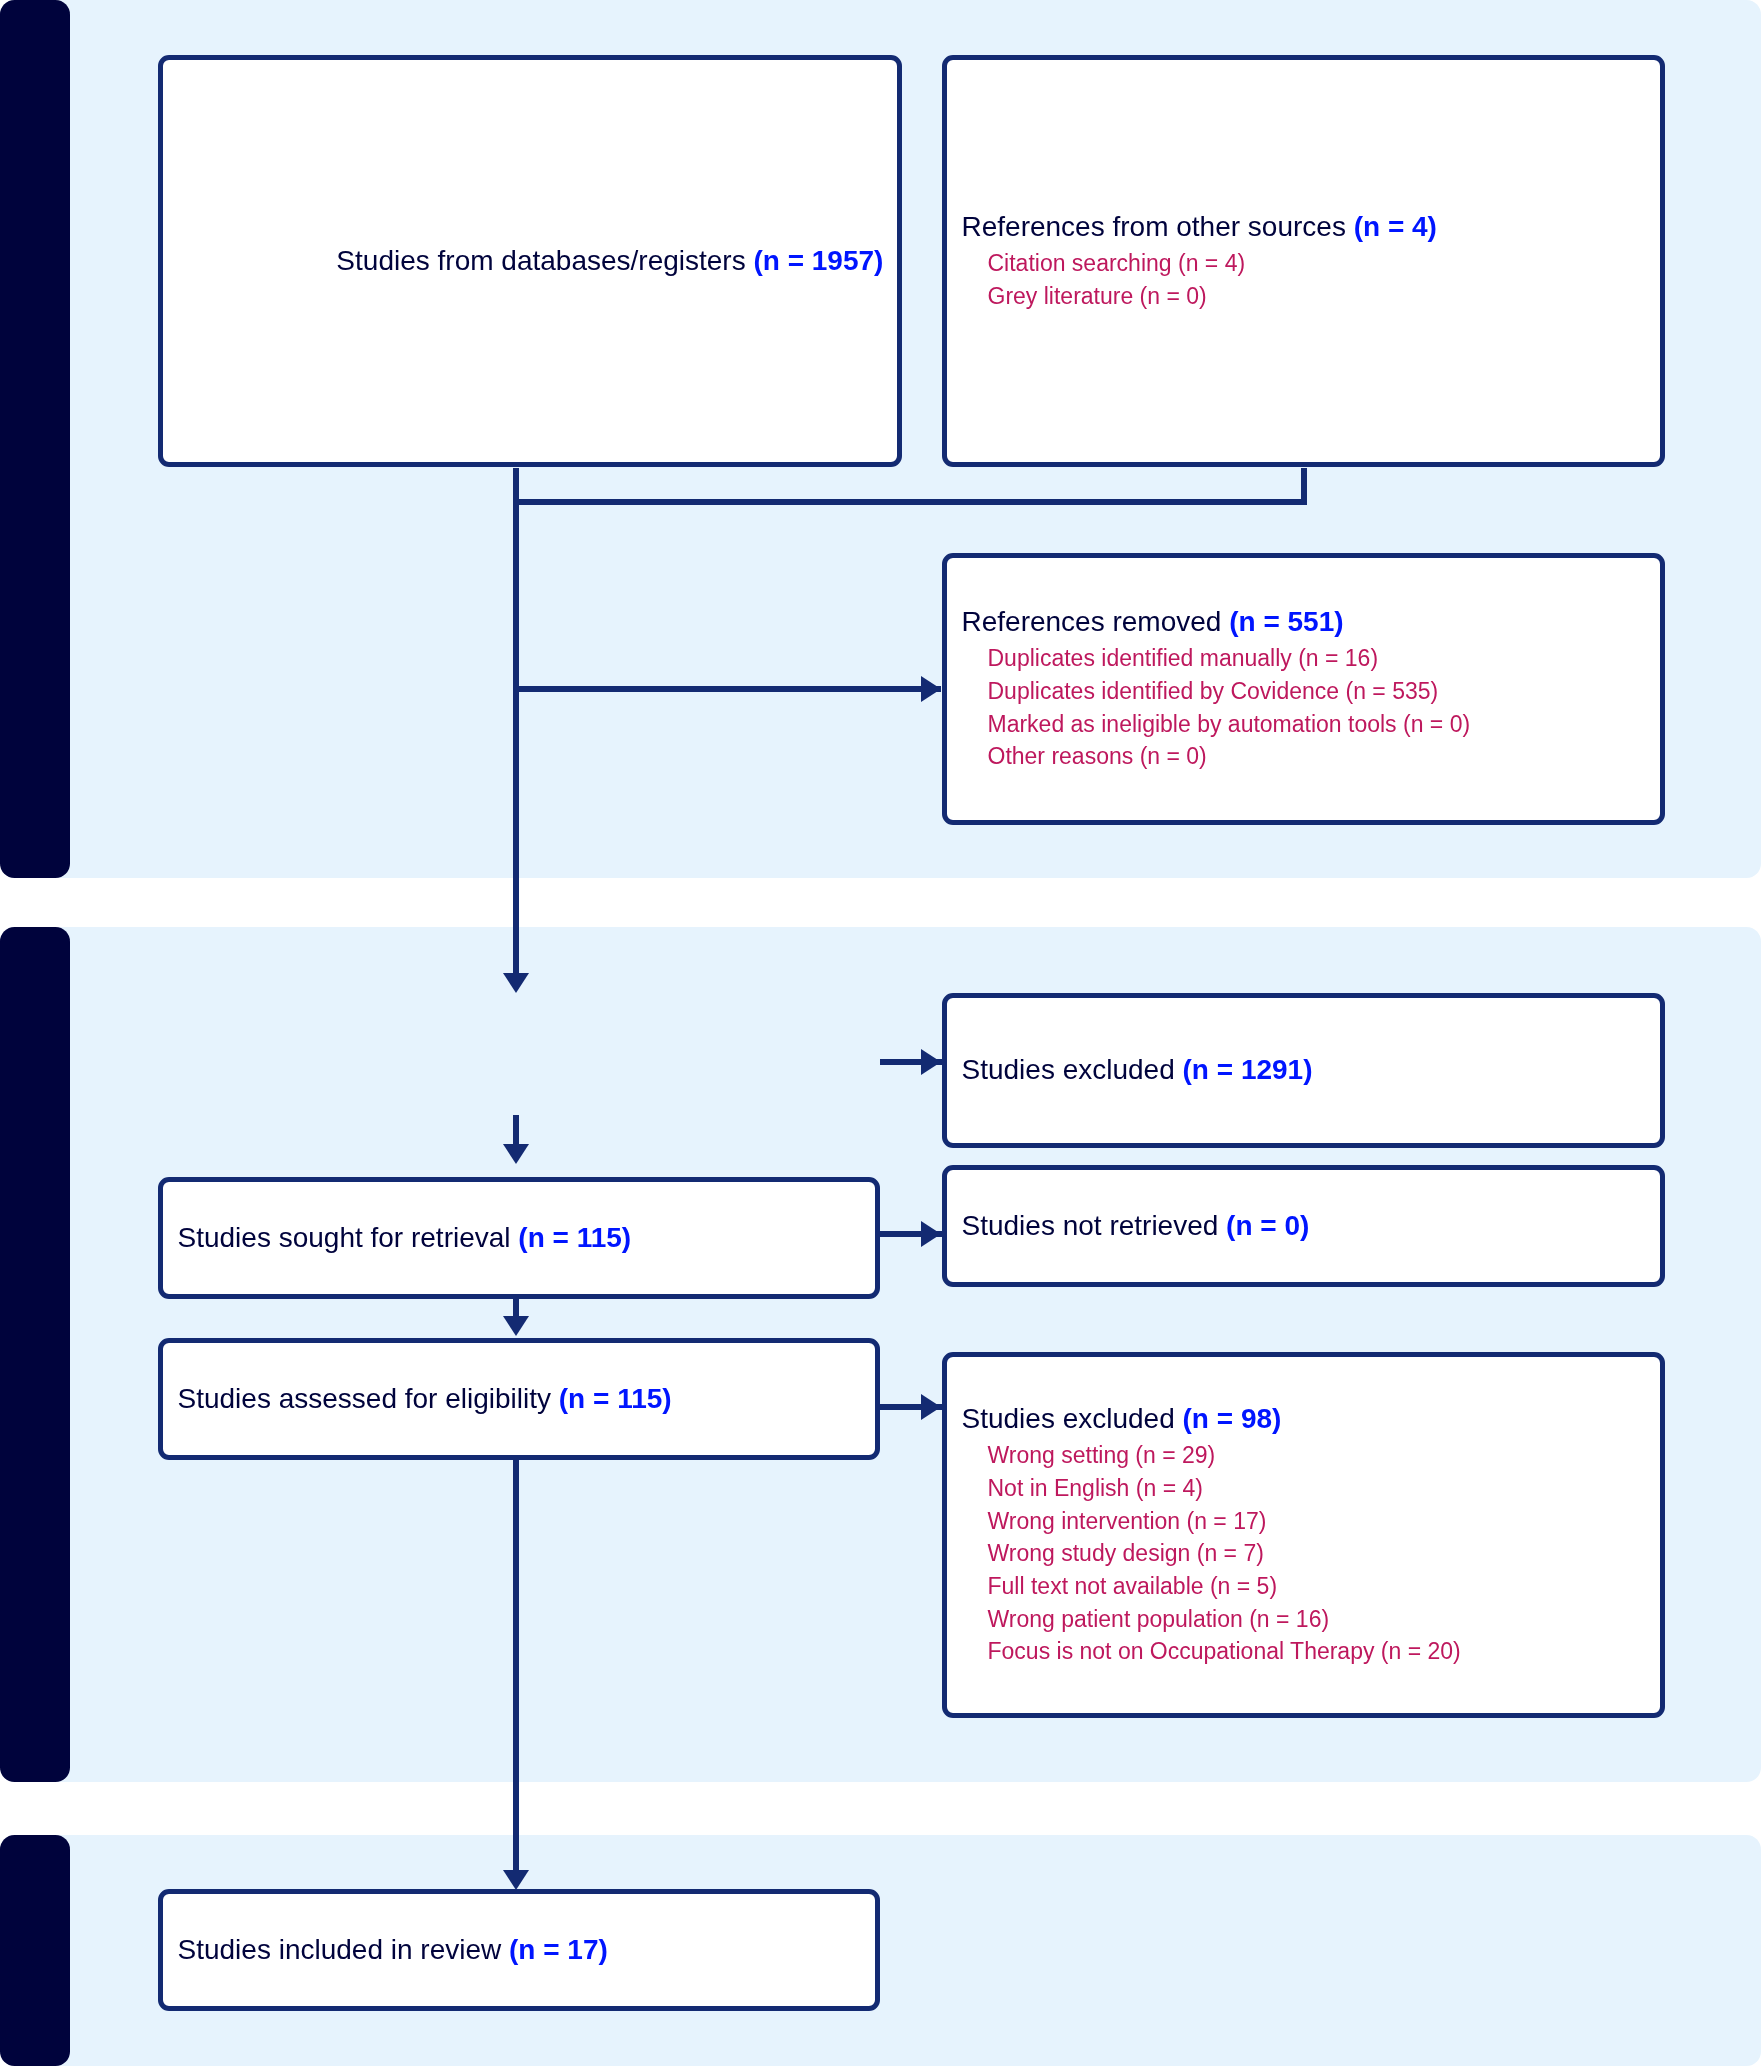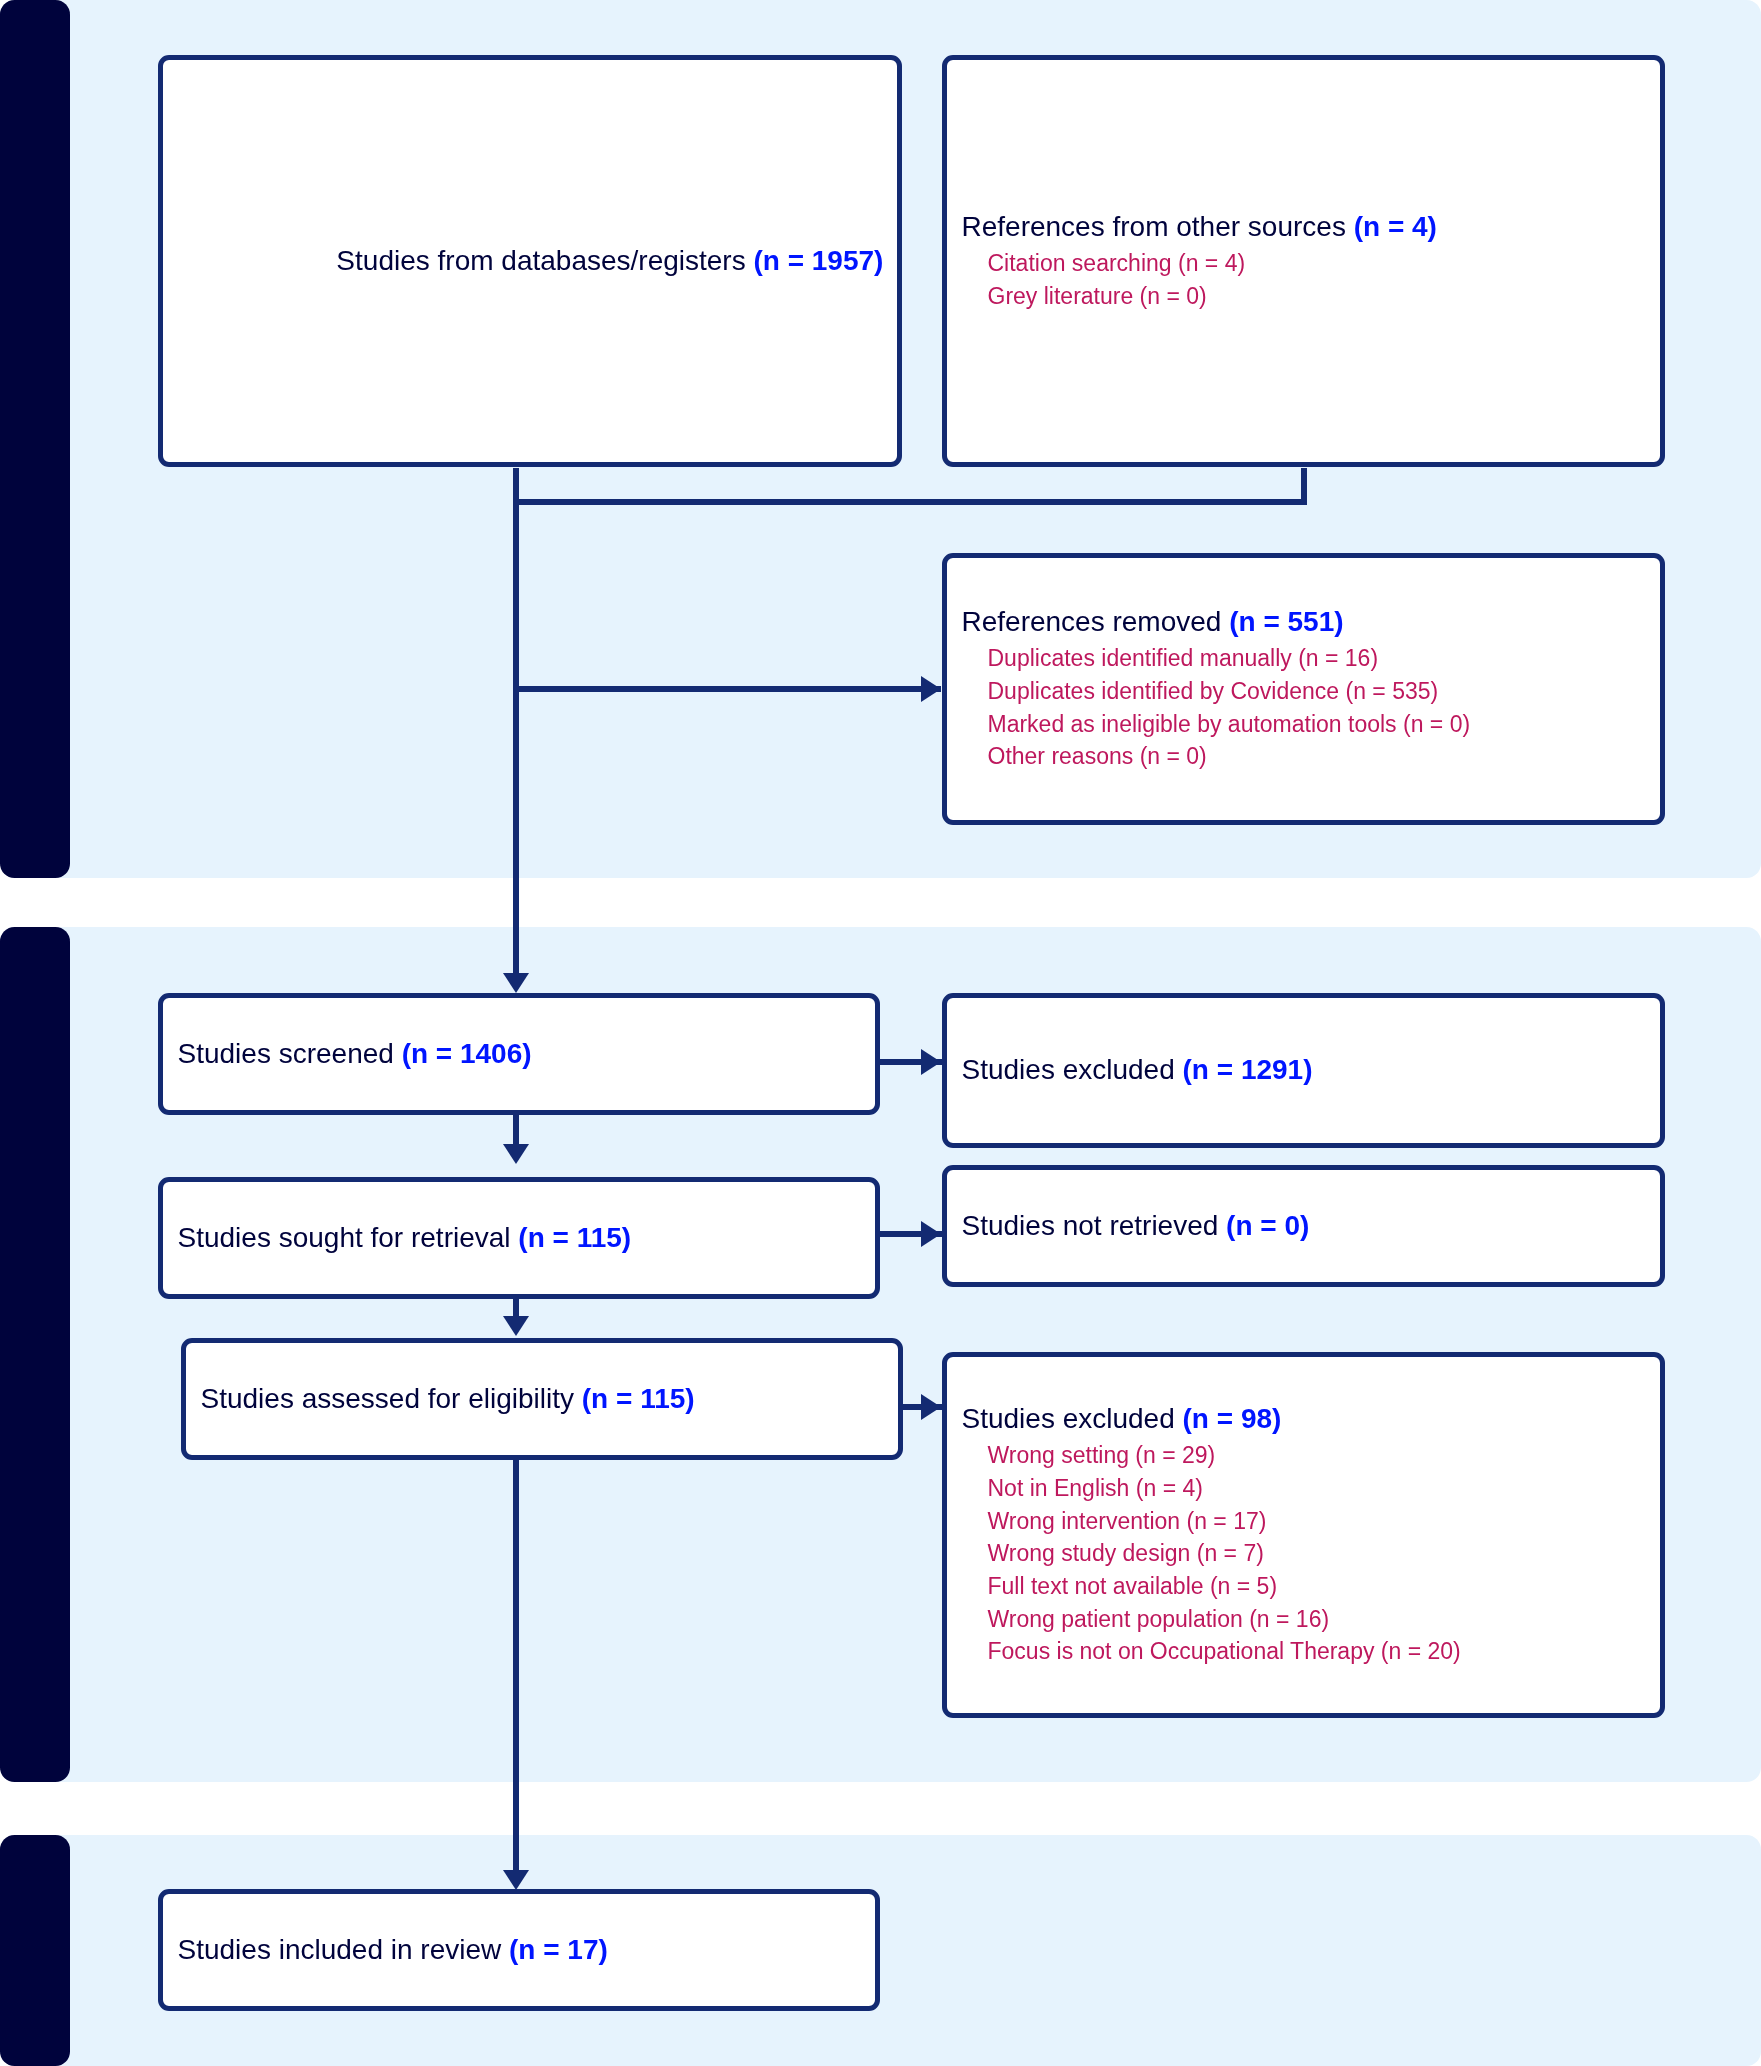--- a/index.html
+++ b/index.html
@@ -161,28 +161,20 @@
       </div>
       <ul class="sub">
         <li>Duplicates identified manually (n = 16)</li>
         <li>Duplicates identified by Covidence (n = 535)</li>
         <li>Marked as ineligible by automation tools (n = 0)</li>
         <li>Other reasons (n = 0)</li>
       </ul>
     </div>
   </div>
 
-  <div class="box" style="left:158px; top:993px; width:722px; height:122px;">
-    <div class="box-inner">
-      <div class="hdr">
-        <span>Studies screened</span>
-        <span class="count">(n = 1406)</span>
-      </div>
-    </div>
-  </div>
 
   <div class="box" style="left:942px; top:993px; width:723px; height:155px;">
     <div class="box-inner">
       <div class="hdr">
         <span>Studies excluded</span>
         <span class="count">(n = 1291)</span>
       </div>
     </div>
   </div>
 
@@ -197,21 +189,21 @@
 
   <div class="box" style="left:942px; top:1165px; width:723px; height:122px;">
     <div class="box-inner">
       <div class="hdr">
         <span>Studies not retrieved</span>
         <span class="count">(n = 0)</span>
       </div>
     </div>
   </div>
 
-  <div class="box" style="left:158px; top:1338px; width:722px; height:122px;margin-left:23px;">
+  <div class="box" style="left:158px; top:1338px; width:722px; height:122px;">
     <div class="box-inner">
       <div class="hdr">
         <span>Studies assessed for eligibility</span>
         <span class="count">(n = 115)</span>
       </div>
     </div>
   </div>
 
   <div class="box" style="left:942px; top:1352px; width:723px; height:366px;">
     <div class="box-inner">

